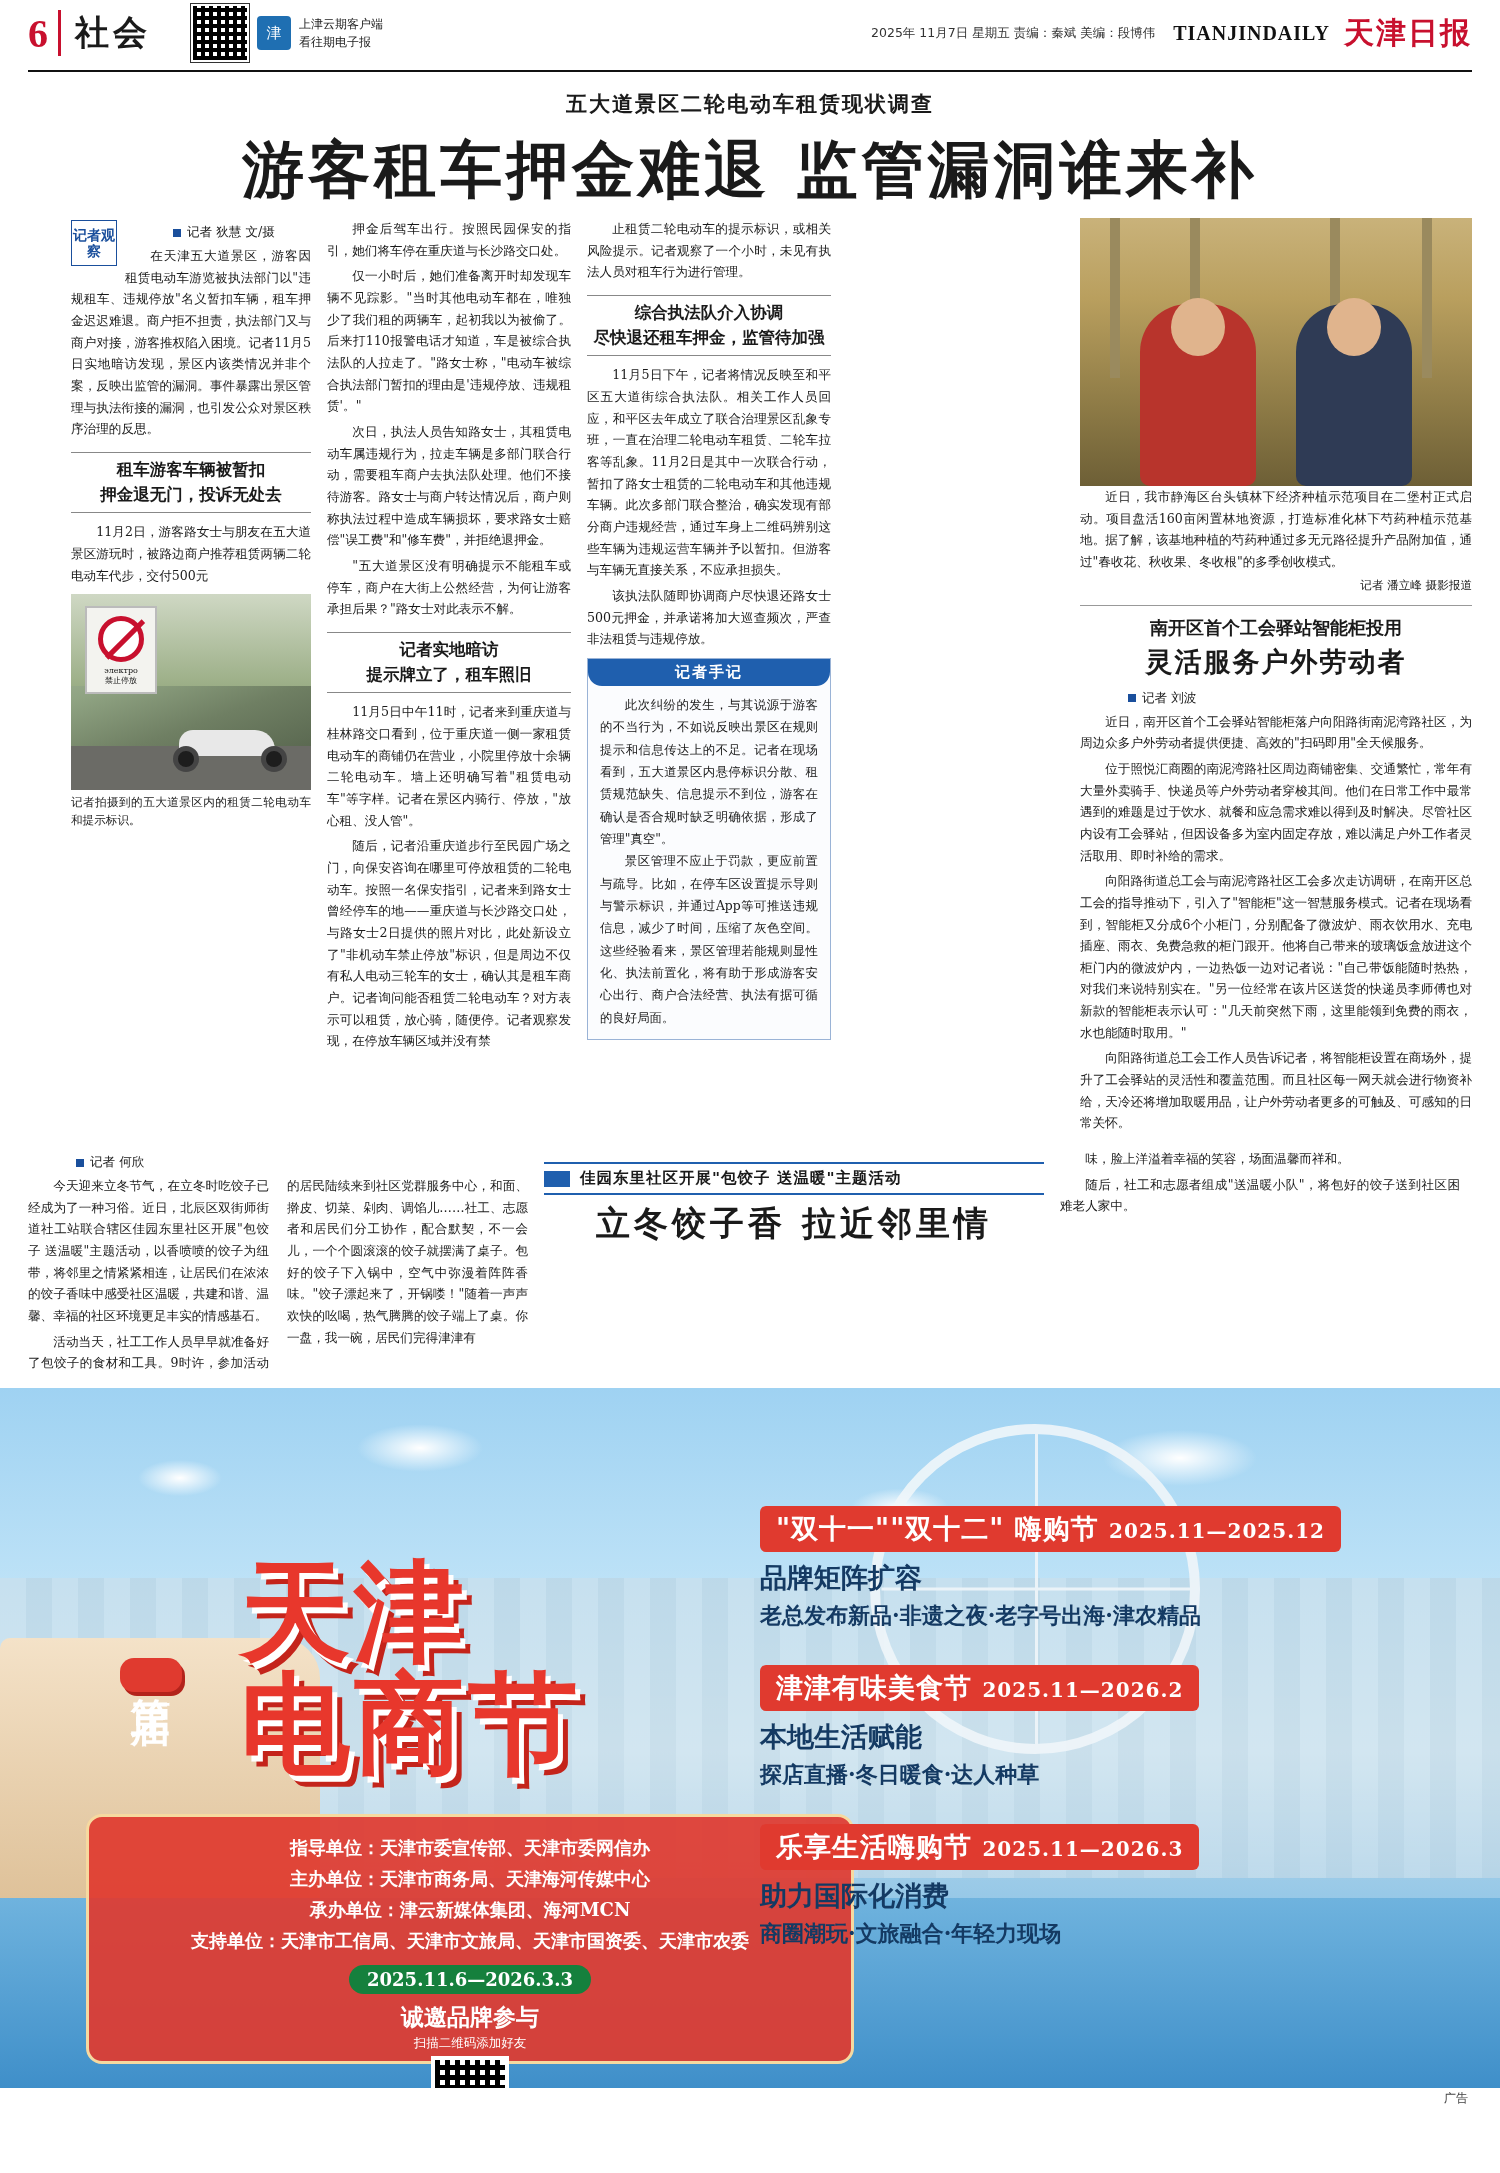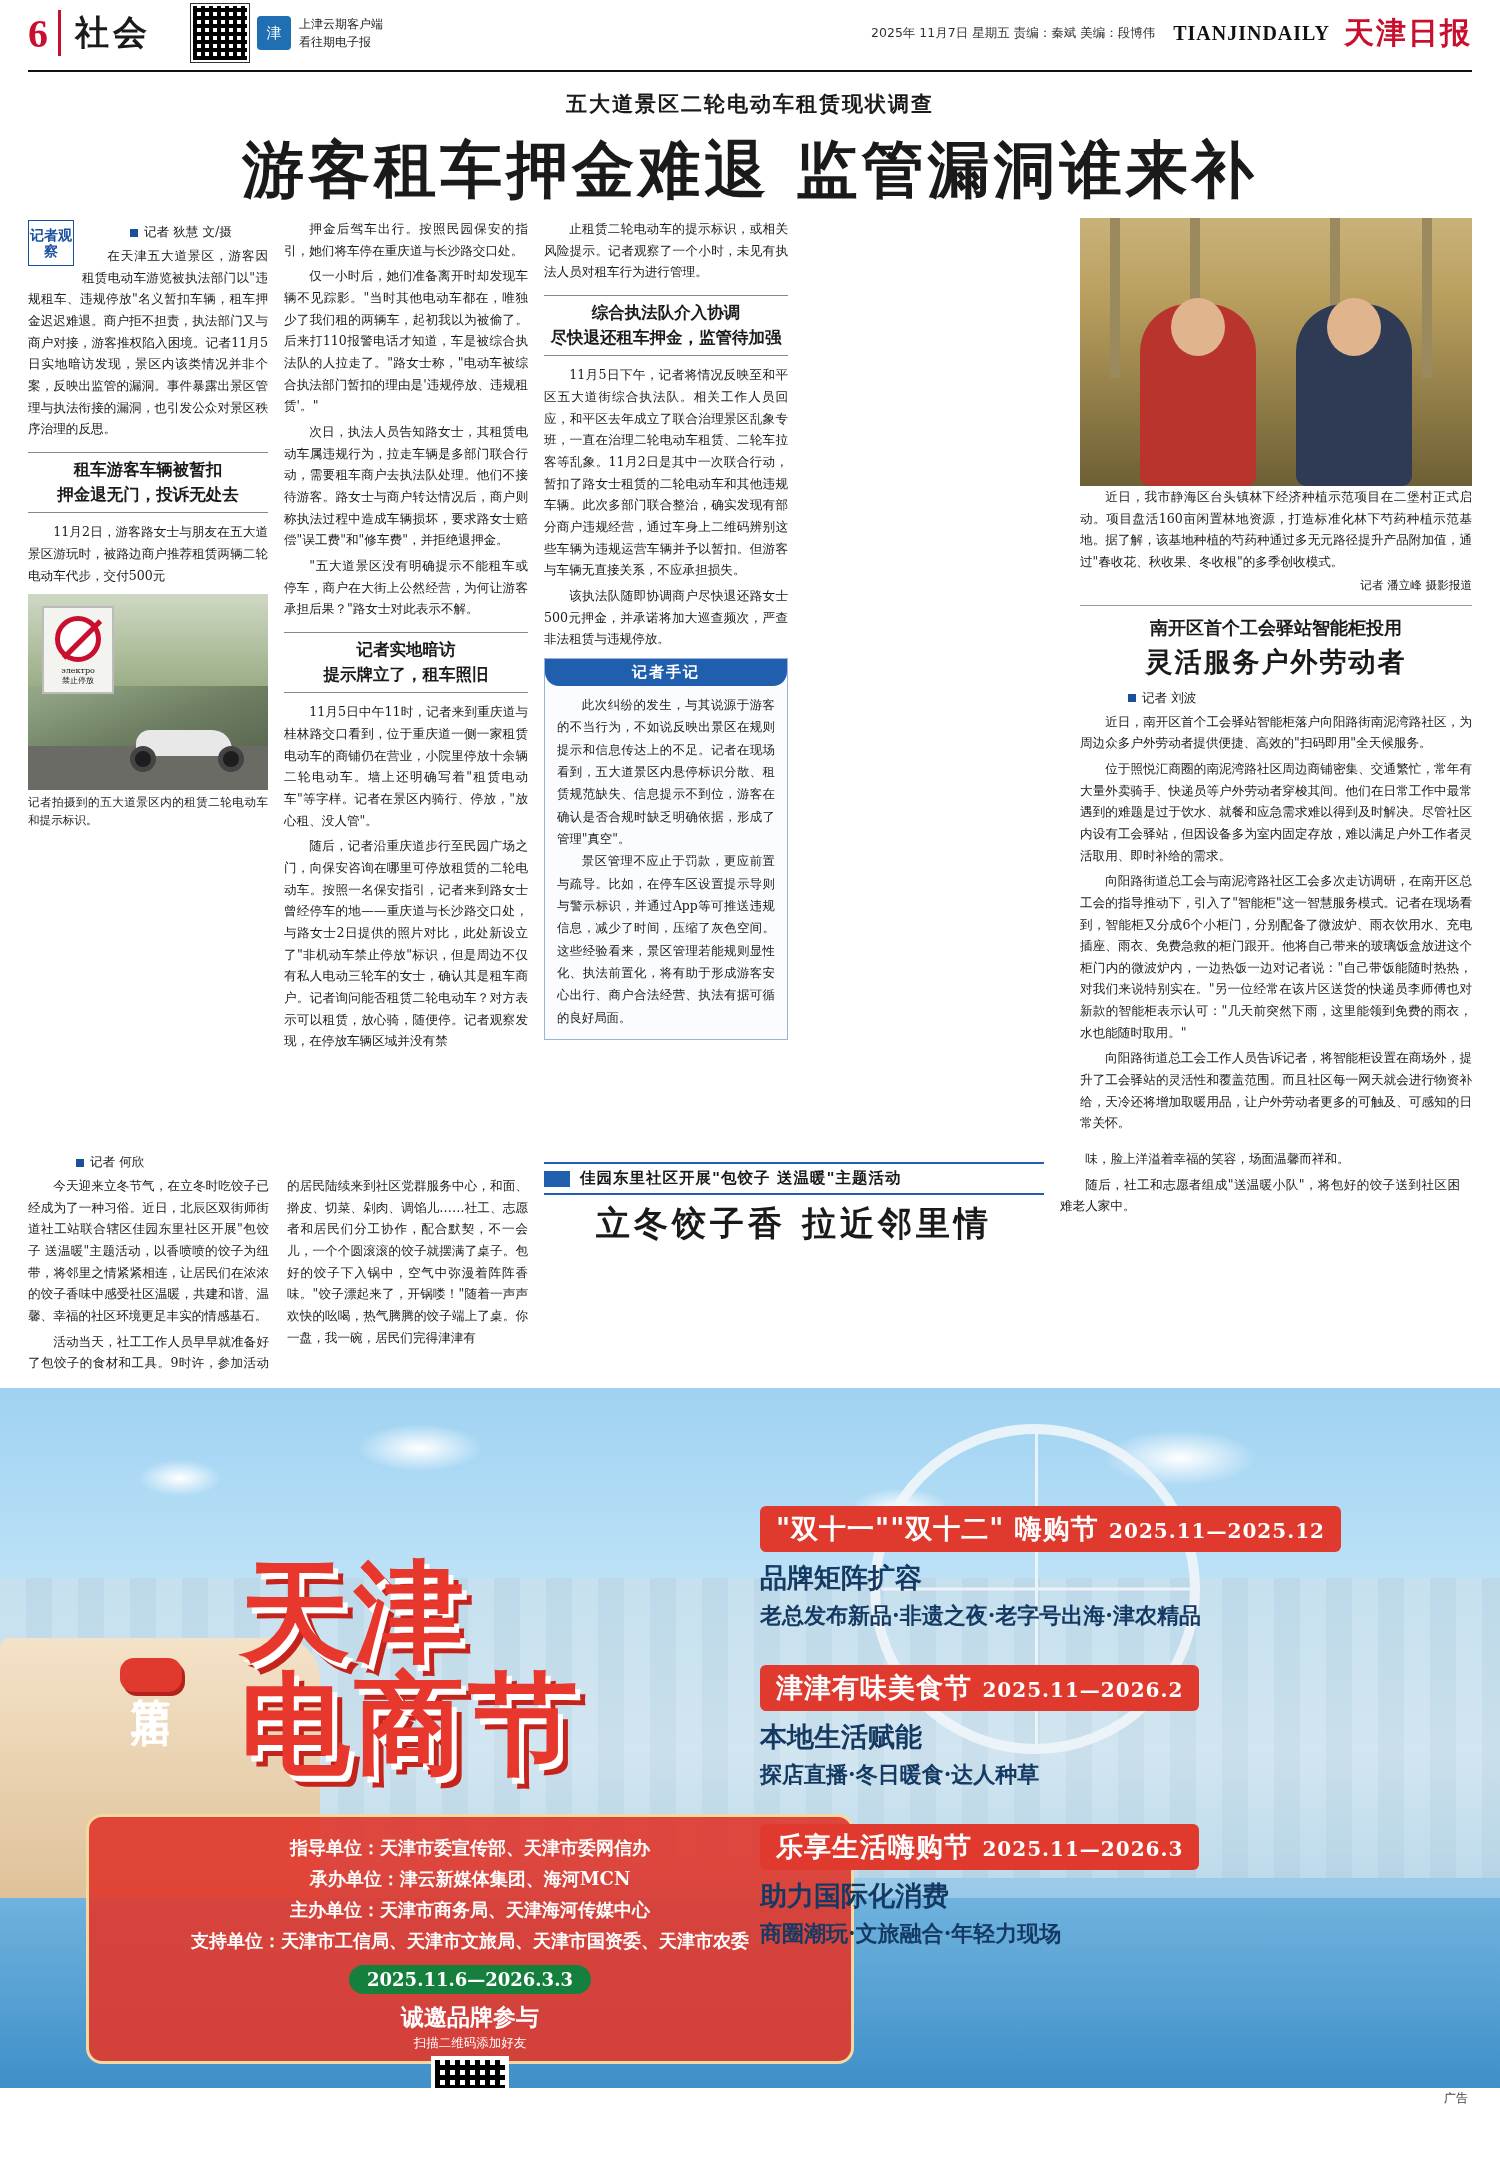--- a/index.html
+++ b/index.html
@@ -94,21 +94,21 @@
   .headline {
     text-align: center;
     font-size: 62px;
     font-weight: bold;
     letter-spacing: 4px;
     margin: 10px 0 6px;
     font-family: "DejaVu Serif", serif;
   }
 
   
-  .top-area { display: flex; gap: 16px; margin-top: 6px; }
+  .top-area { display: flex; gap: 16px; margin-top: 6px; margin-left: 43px; }
   .cols { display: flex; gap: 16px; flex: 1 1 auto; }
   .col { width: 240px; }
   .col.wide { width: 244px; }
   .right-col { width: 392px; }
 
   p.body {
     font-size: 12.6px;
     line-height: 1.72;
     text-align: justify;
     text-indent: 2em;
@@ -480,22 +480,22 @@
     <div class="logo">
       <div class="ribbon">第三届</div>
       <div class="main">
         <div>天津</div>
         <div>电商节</div>
       </div>
     </div>
 
     <div class="panel">
       <div class="line">指导单位：天津市委宣传部、天津市委网信办</div>
+      <div class="line">主办单位：天津市商务局、天津海河传媒中心</div>
       <div class="line">承办单位：津云新媒体集团、海河MCN</div>
-      <div class="line">主办单位：天津市商务局、天津海河传媒中心</div>
       <div class="line">支持单位：天津市工信局、天津市文旅局、天津市国资委、天津市农委</div>
       <div class="date">2025.11.6—2026.3.3</div>
       <div class="invite">诚邀品牌参与</div>
       <div class="scan">扫描二维码添加好友</div>
       <div class="qr2"></div>
     </div>
 
     <div class="items">
       <div class="item">
         <div class="tag">

